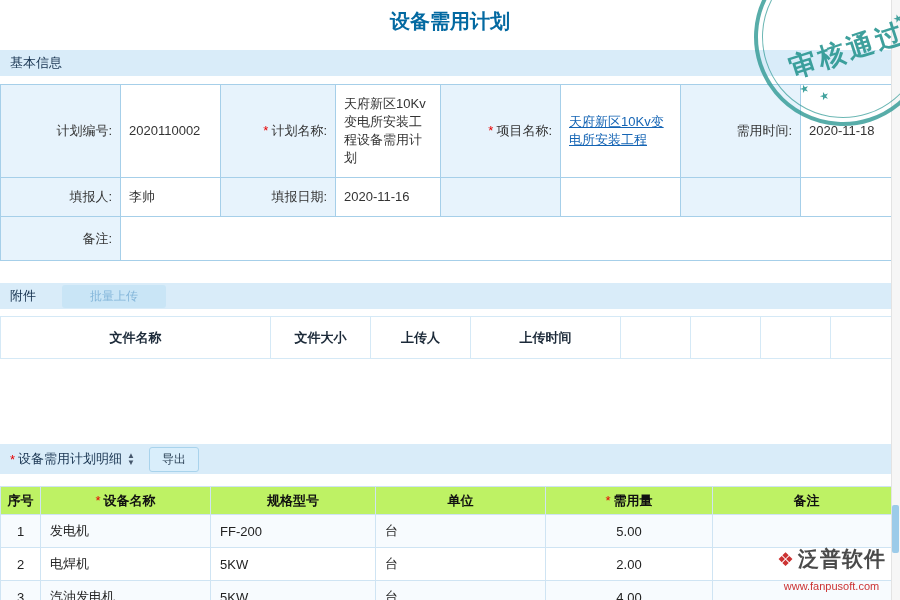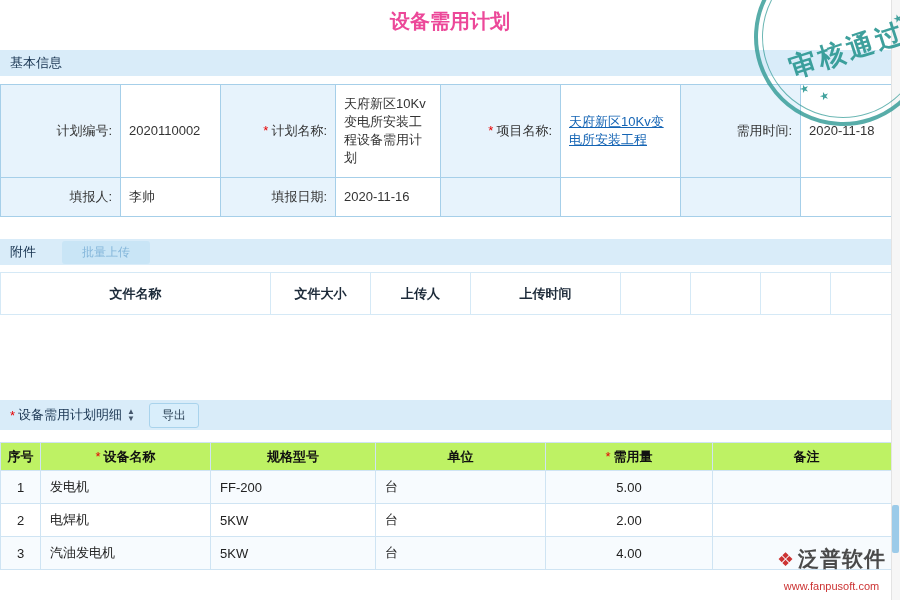--- a/index.html
+++ b/index.html
@@ -3,21 +3,21 @@
 <meta charset="utf-8">
 <style>
   * { margin:0; padding:0; box-sizing:border-box; }
   html, body { width:900px; height:600px; overflow:hidden; }
   body {
     font-family:"Liberation Sans","DejaVu Sans",sans-serif;
     font-size:13px; color:#222; background:#fff; position:relative;
   }
 
   
-  .page-title { height:44px; line-height:42px; text-align:center; font-size:20px; font-weight:bold; color:#ec4899; }
+  .page-title { height:44px; line-height:42px; text-align:center; font-size:20px; font-weight:bold; color:#0369a1; }
 
   
   .section-bar {
     height:26px; background:#d9ecf9; display:flex; align-items:center;
     padding:0 10px; color:#16324f; margin-top:6px;
   }
   .section-bar.attach { margin-top:22px; }
   .section-bar.detail { margin-top:30px; height:30px; }
 
   
@@ -27,21 +27,21 @@
   .info-table td.val { background:#fff; color:#333; }
   .info-table tr.r1 td { height:86px; }
   .info-table tr.r2 td { height:36px; }
   .info-table tr.r3 td { height:44px; }
   .req { color:#e60000; margin-right:3px; font-weight:normal; }
   a.link { color:#1464b4; text-decoration:underline; cursor:pointer; }
 
   
   .btn-upload {
     margin-left:26px; background:#c9e5f6; color:#84b6da; border:none; border-radius:3px;
-    padding:3px 20px; font-size:12px; cursor:pointer; font-family:inherit;
+    padding:3px 28px; font-size:12px; cursor:pointer; font-family:inherit;
   }
   .btn-export {
     margin-left:14px; background:#d9eefb; color:#2c4257; border:1px solid #a9d3ec; border-radius:3px;
     padding:3px 12px; font-size:12px; cursor:pointer; font-family:inherit;text-align:center;
   }
 
   
   .attach-table { width:900px; border-collapse:collapse; table-layout:fixed; margin-top:7px; }
   .attach-table th {
     border:1px solid #d5e9f6; height:42px; font-weight:bold; color:#1c2a39;
@@ -127,20 +127,24 @@
   </tr>
   <tr class="r2">
     <td class="lbl"><span>填报人:</span></td>
     <td class="val">李帅</td>
     <td class="lbl"><span>填报日期:</span></td>
     <td class="val">2020-11-16</td>
     <td class="lbl"></td>
     <td class="val"></td>
     <td class="lbl"></td>
     <td class="val"></td>
+  </tr>
+  <tr class="r3">
+    <td class="lbl"><span>备注:</span></td>
+    <td class="val" colspan="7"></td>
   </tr>
 </tbody>
   </table>
 
 <div class="section-bar attach">
   <span>附件</span>
   <button class="btn-upload">批量上传</button>
 </div>
 
 <table class="attach-table">

